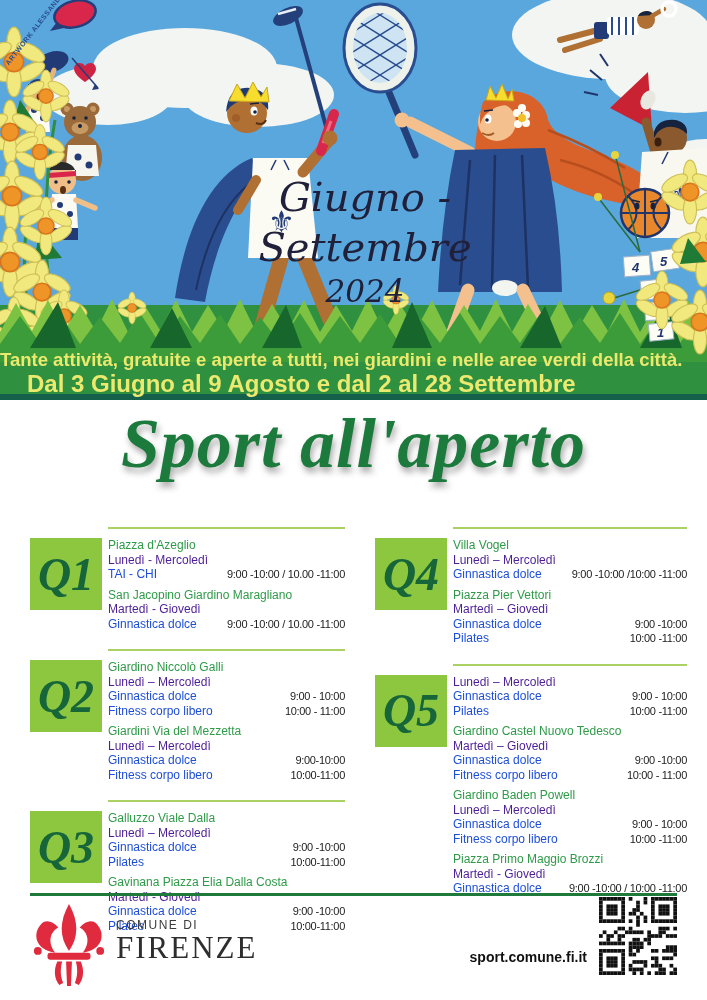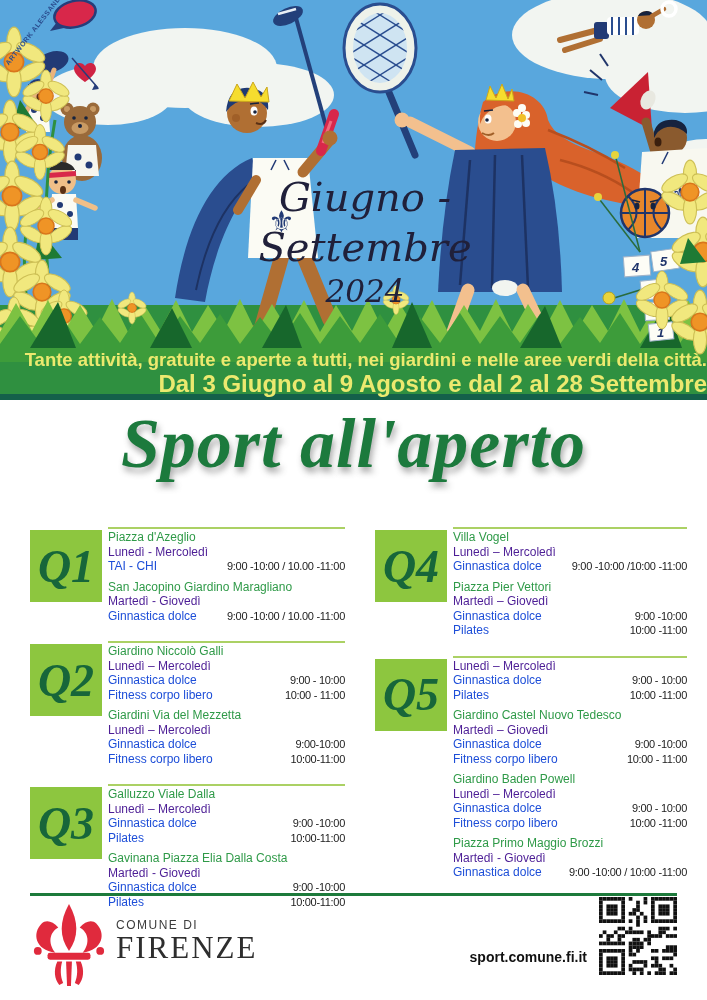--- a/index.html
+++ b/index.html
@@ -7,35 +7,35 @@
           font-family:"Liberation Sans", sans-serif;}
   
   .illu{position:absolute;top:0;left:0;}
   .credit{position:absolute;top:62px;left:4px;font-size:7px;color:#2a4d8f;letter-spacing:.5px;
           transform:rotate(-52deg);transform-origin:left top;white-space:nowrap;font-weight:bold;}
   .period{position:absolute;top:172px;left:230px;width:270px;text-align:center;
           font-family:"DejaVu Serif", serif;font-style:italic;color:#20203a;line-height:1.25;}
   .period .l1{font-size:40px;font-style:italic;}
   .period .l2{font-size:31px;}
   
-  .banner{position:absolute;top:349px;left:0;width:707px;text-align:right;color:#ece96f;font-weight:bold;}
+  .banner{position:absolute;top:349px;left:0;width:707px;text-align:left;color:#ece96f;font-weight:bold;}
   .banner .b1{font-size:18.5px;line-height:22px;}
   .banner .b2{font-size:24px;line-height:25px;margin-left:27px;}
   
   .title{position:absolute;top:404px;left:0;width:707px;text-align:center;
          font-family:"Liberation Serif", serif;font-style:italic;font-weight:bold;
          font-size:70px;color:#1c7a3d;letter-spacing:1px;
          text-shadow:2px 5px 6px rgba(70,70,70,.45);}
   
   .col{position:absolute;top:527px;}
   .col0{left:30px;width:315px;}
   .col1{left:375px;width:312px;}
   .qblock{position:relative;margin-bottom:12px;}
   .qrule{position:absolute;top:0;left:78px;right:0;height:2px;background:#abd164;}
-  .qbody{display:flex;gap:6px;padding-top:3px;}
+  .qbody{display:flex;gap:6px;padding-top:11px;}
   .qbadge{flex:none;width:72px;height:72px;background:#8dc63f;display:flex;align-items:center;justify-content:center;
           font-family:"Liberation Serif", serif;font-style:italic;font-weight:bold;font-size:46px;color:#17663a;}
   .entries{flex:1;min-width:0;}
   .entry{margin-bottom:6px;font-weight:normal;font-size:12px;line-height:14.5px;}
   .place{color:#2f9a48;}
   .days{color:#4c1d95;}
   .arow{display:flex;justify-content:space-between;gap:4px;}
   .activity{color:#1d4ed8;white-space:nowrap;}
   .time{color:#1b1b1b;white-space:nowrap;font-size:11px;letter-spacing:-0.3px;}
   

